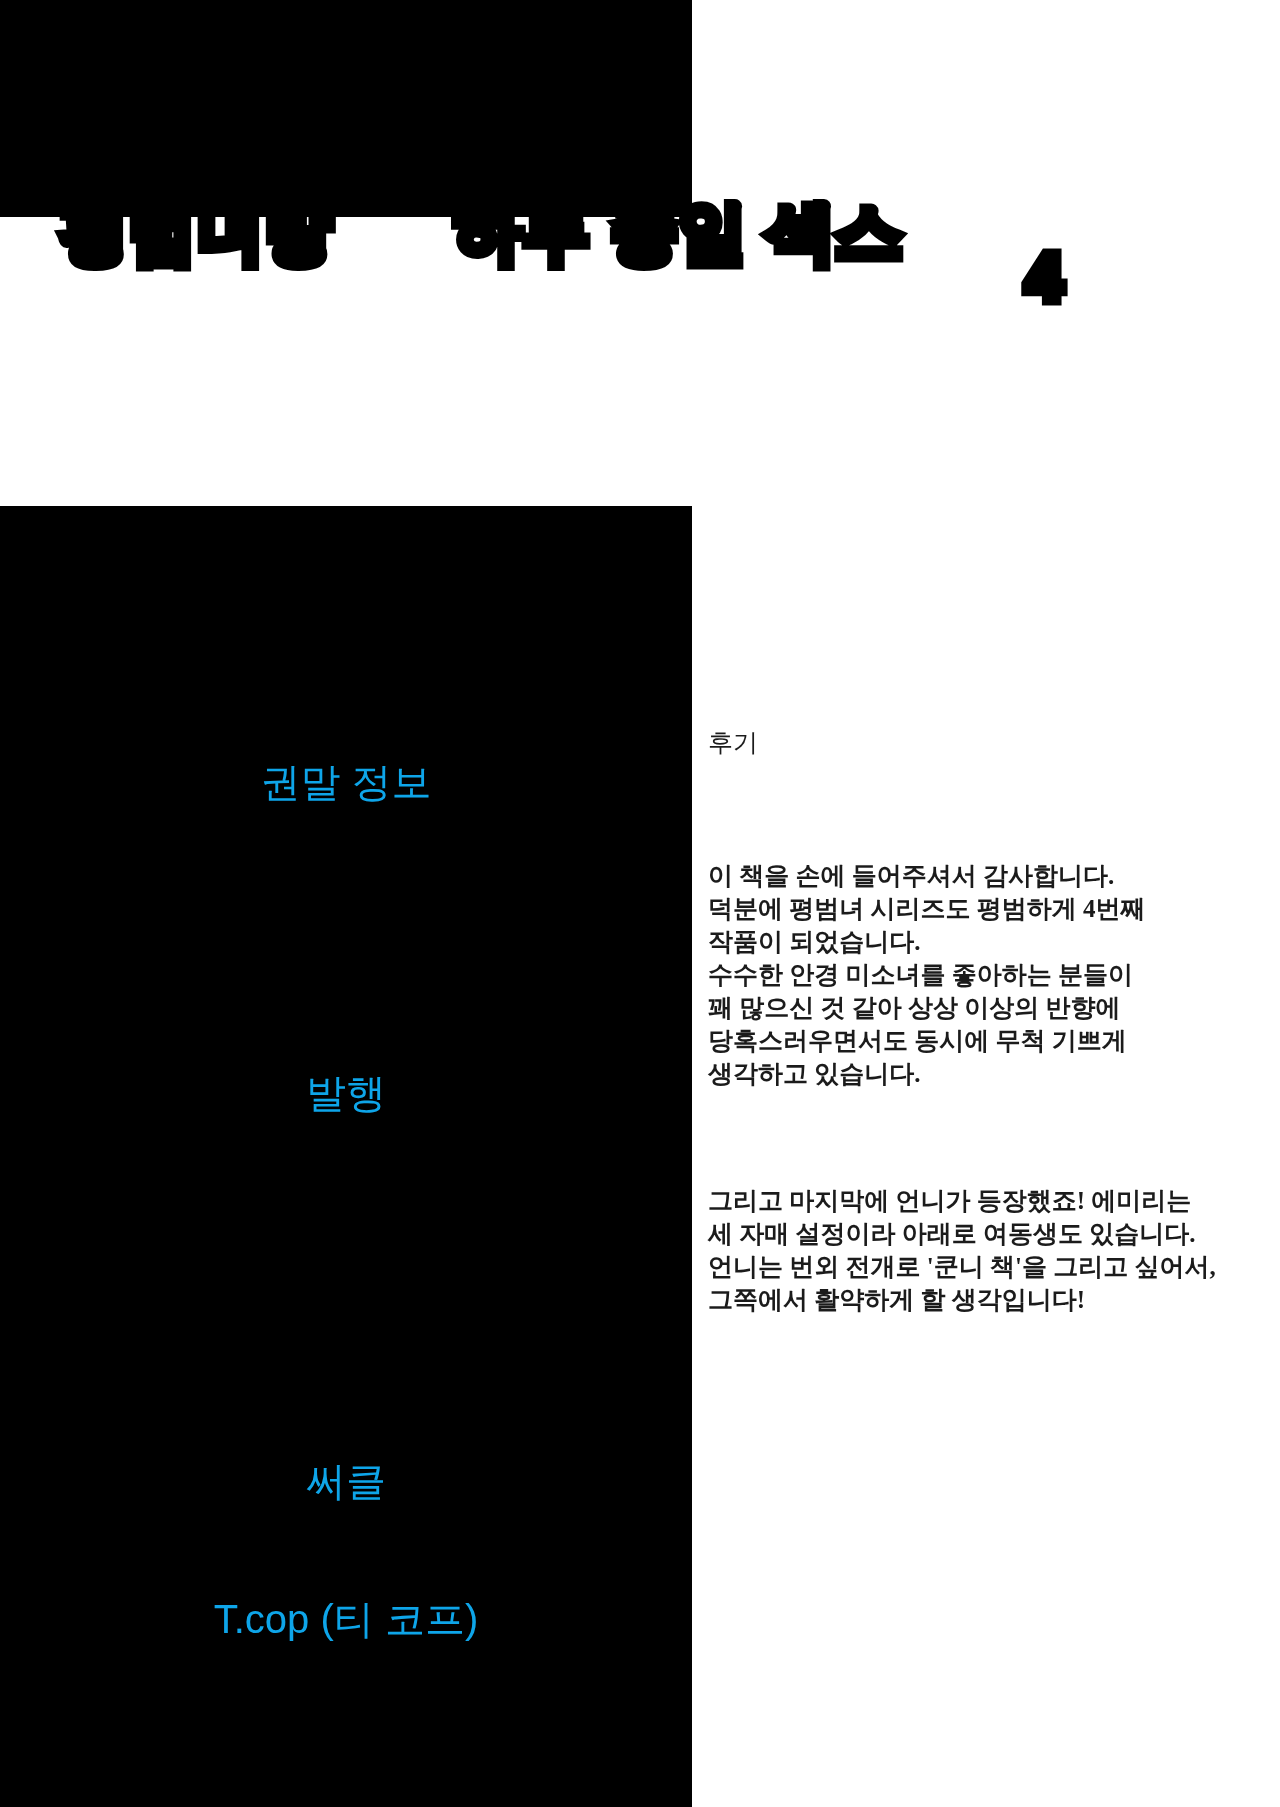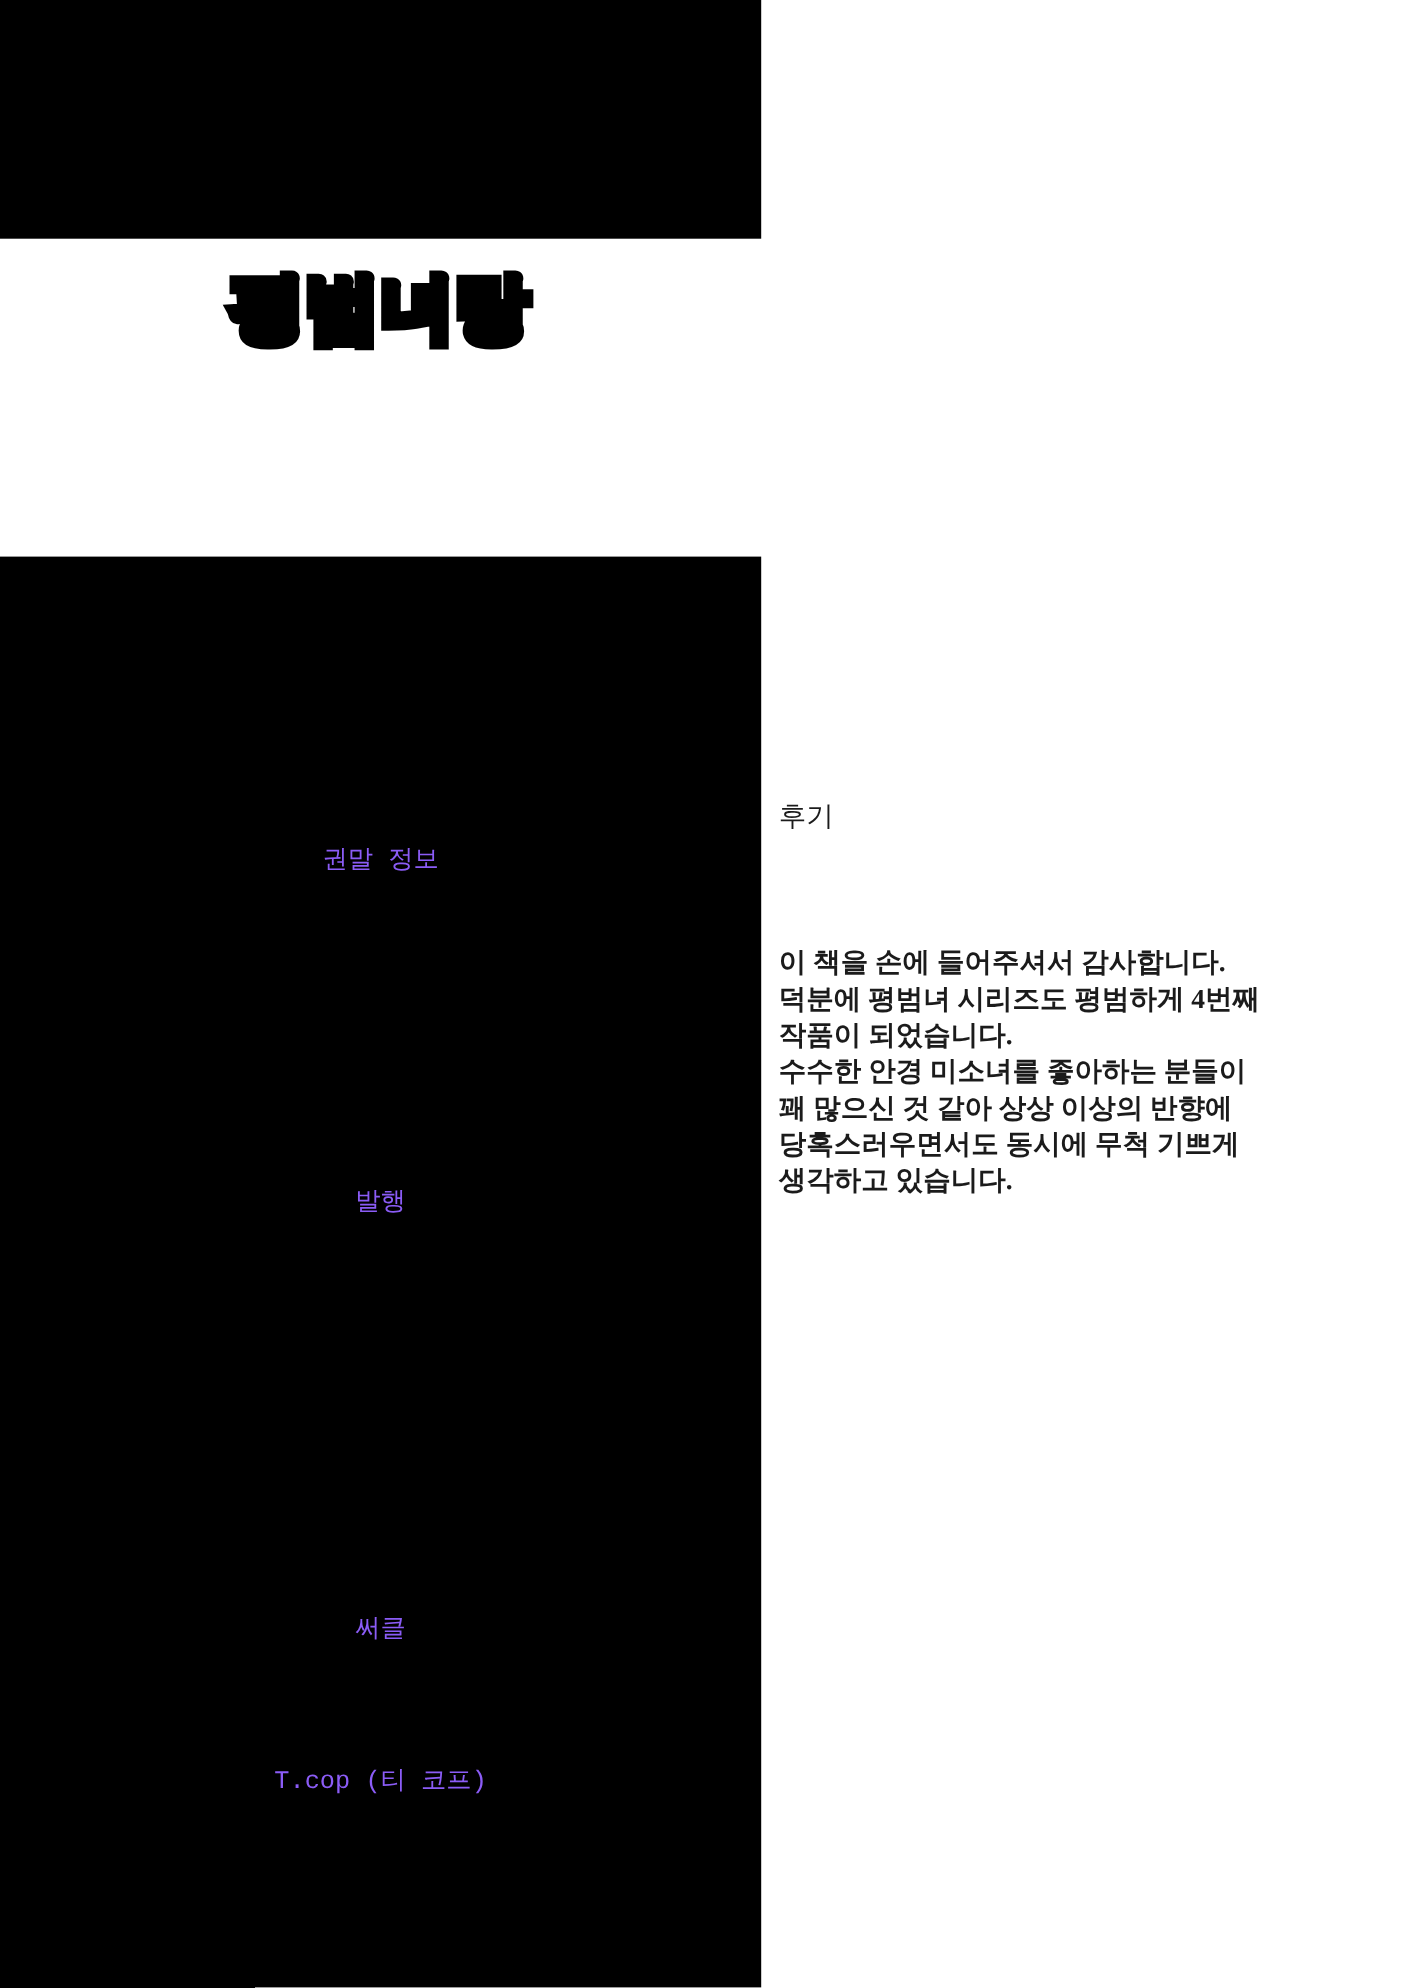--- a/index.html
+++ b/index.html
@@ -21,21 +21,21 @@
   }
 
   
   .title-block {
     position: absolute;
     left: 0; top: 217px;
     width: 692px; height: 289px;
     box-sizing: border-box;
     padding-top: 16px;
     display: flex;
-    flex-direction: column;
+    flex-direction: row;
     align-items: center;
     text-align: center;
   }
   .title-line {
     position: relative;
     width: 100%;
     font-weight: bold;
     font-size: 66px;
     line-height: 92px;
     letter-spacing: 2px;
@@ -54,27 +54,26 @@
     color: #ffffff;
   }
 
   
   .colophon {
     position: absolute;
     left: 0; top: 506px;
     width: 692px; height: 1301px;
     box-sizing: border-box;
     background: #000000;
-    color: #8b5cf6;
+    color: #0ea5e9;
     text-align: center;
-    font-size: 23px;
+    font-size: 40px;
     line-height: 46px;
     padding-top: 161px;
     white-space: pre;
-    font-family: Liberation Mono, monospace;
   }
   .colophon-heading { margin-bottom: 35px; }
   .entry + .entry { margin-top: 20px; }
 
   
   .afterword {
     position: absolute;
     left: 692px; top: 0;
     width: 588px; height: 1807px;
     box-sizing: border-box;
@@ -137,17 +136,21 @@
 
   <section class="afterword">
     <div class="afterword-heading">후기</div>
     <p class="para">이 책을 손에 들어주셔서 감사합니다.
 덕분에 평범녀 시리즈도 평범하게 4번째
 작품이 되었습니다.
 수수한 안경 미소녀를 좋아하는 분들이
 꽤 많으신 것 같아 상상 이상의 반향에
 당혹스러우면서도 동시에 무척 기쁘게
 생각하고 있습니다.</p>
+    <p class="para">그리고 마지막에 언니가 등장했죠! 에미리는
+세 자매 설정이라 아래로 여동생도 있습니다.
+언니는 번외 전개로 '쿤니 책'을 그리고 싶어서,
+그쪽에서 활약하게 할 생각입니다!</p>
     
     
   </section>
 
 </div>
 
 </body></html>

